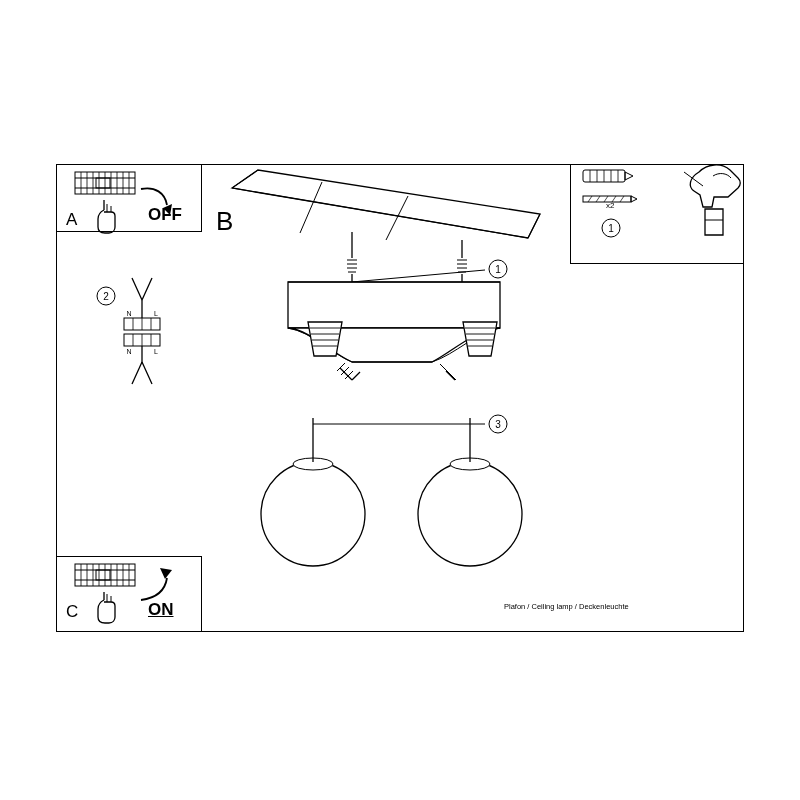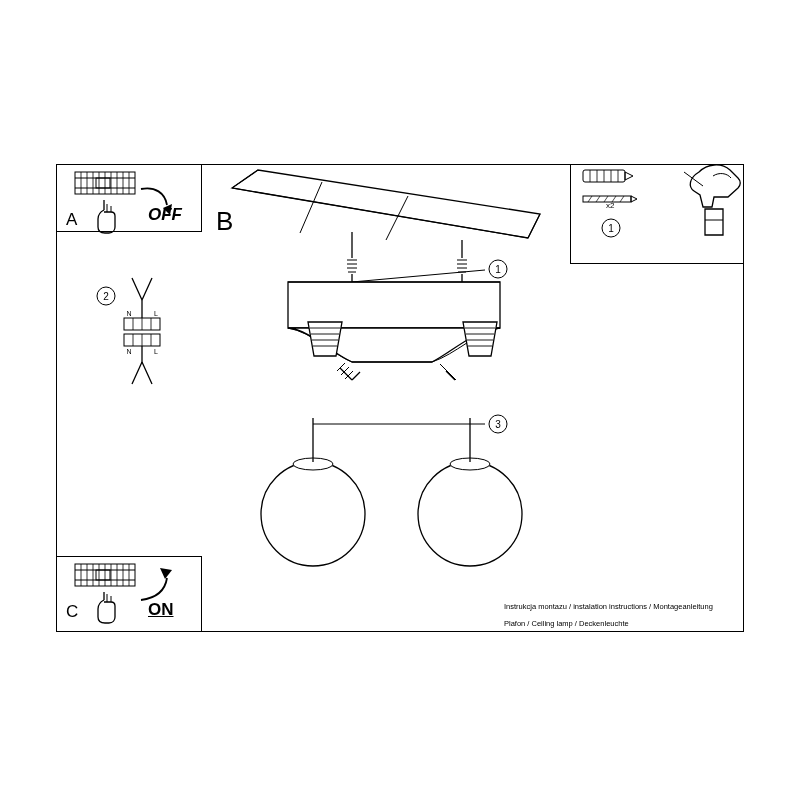--- a/index.html
+++ b/index.html
@@ -70,21 +70,21 @@
   }
   .letter-a { left: 66px; top: 210px; }
   .letter-c { left: 66px; top: 602px; }
   .letter-b { left: 216px; top: 206px; font-size: 26px; }
 
   .state-label {
     position: absolute;
     font-size: 17px;
     font-weight: bold;
   }
-  .label-off { left: 148px; top: 205px; font-style: italic; }
+  .label-off { left: 148px; top: 205px; }
   .label-on  { left: 148px; top: 600px; text-decoration: underline; }
 
   .x2-label {
     position: absolute;
     left: 606px;
     top: 185px;
     font-size: 8px;
     margin-top: 16px;
   }
 
@@ -345,17 +345,16 @@
     </g>
     <g>
       <line class="ln thin" x1="313" y1="424" x2="485" y2="424"></line>
       <circle class="ln thin fillwhite" cx="498" cy="424" r="9"></circle>
       <text class="callout-txt" x="498" y="428">3</text>
     </g>
 
   </svg>
 
   <div class="footer">
-    <div>Instrukcja montazu / instalation instructions / Montageanleitung</div>
     <div>Plafon / Ceiling lamp / Deckenleuchte</div>
   </div>
 
 </div>
 
 </body></html>

